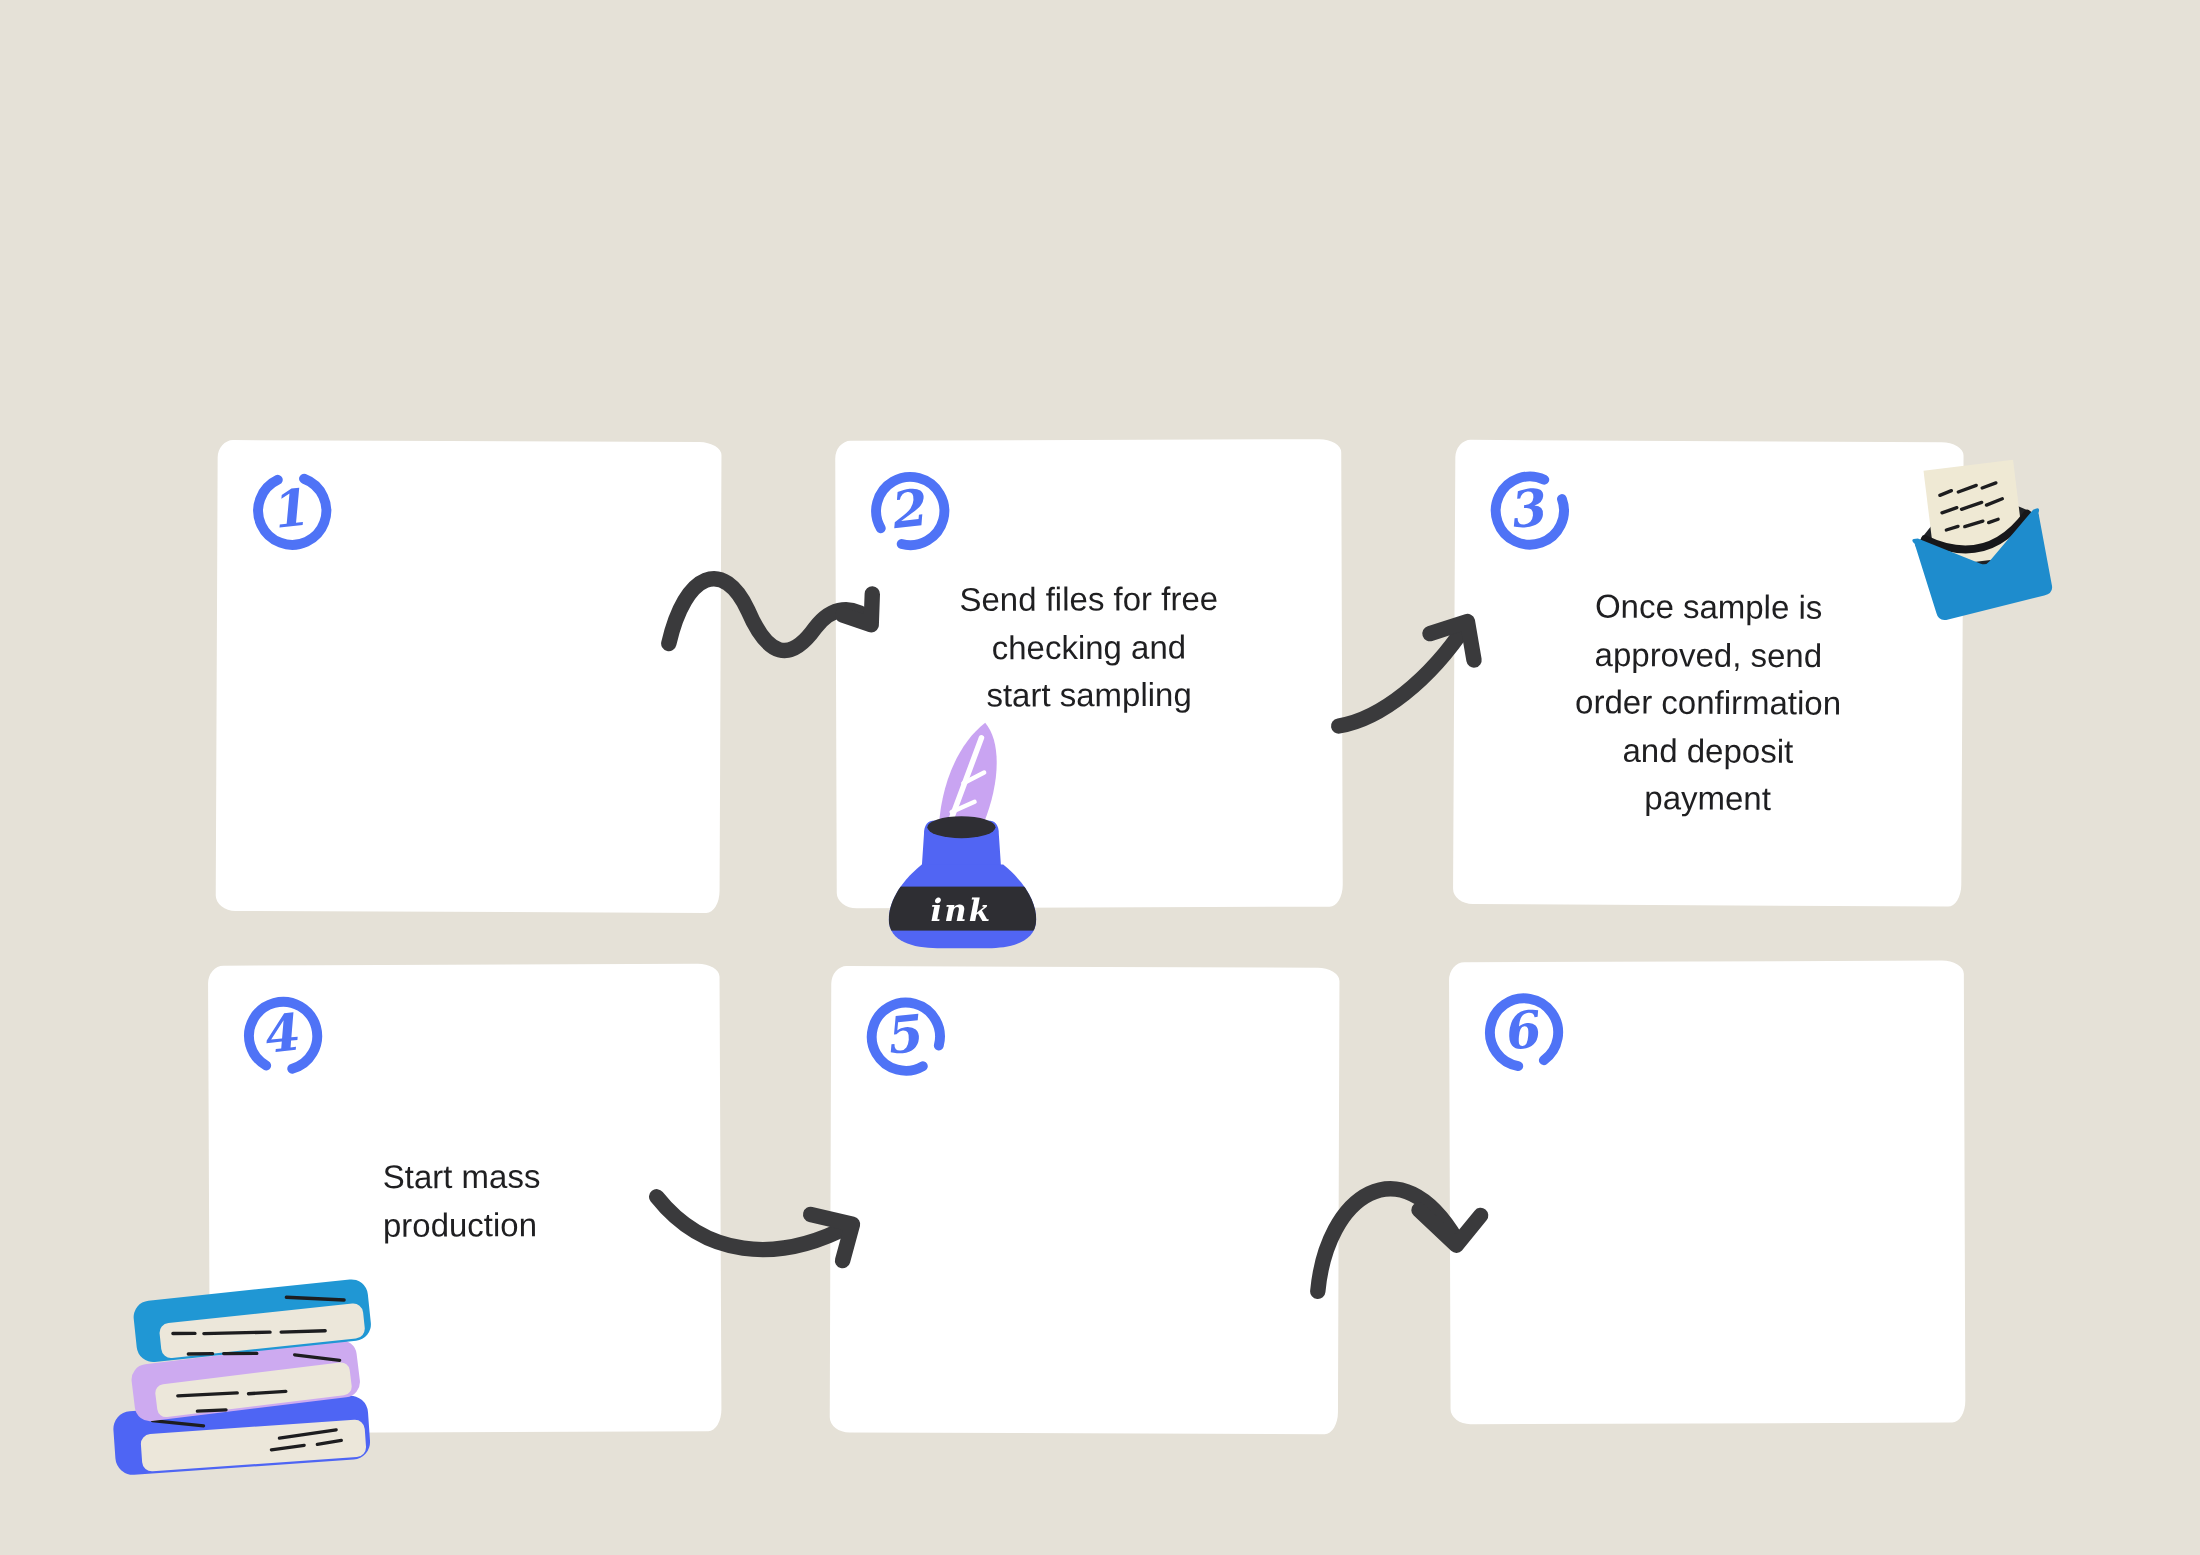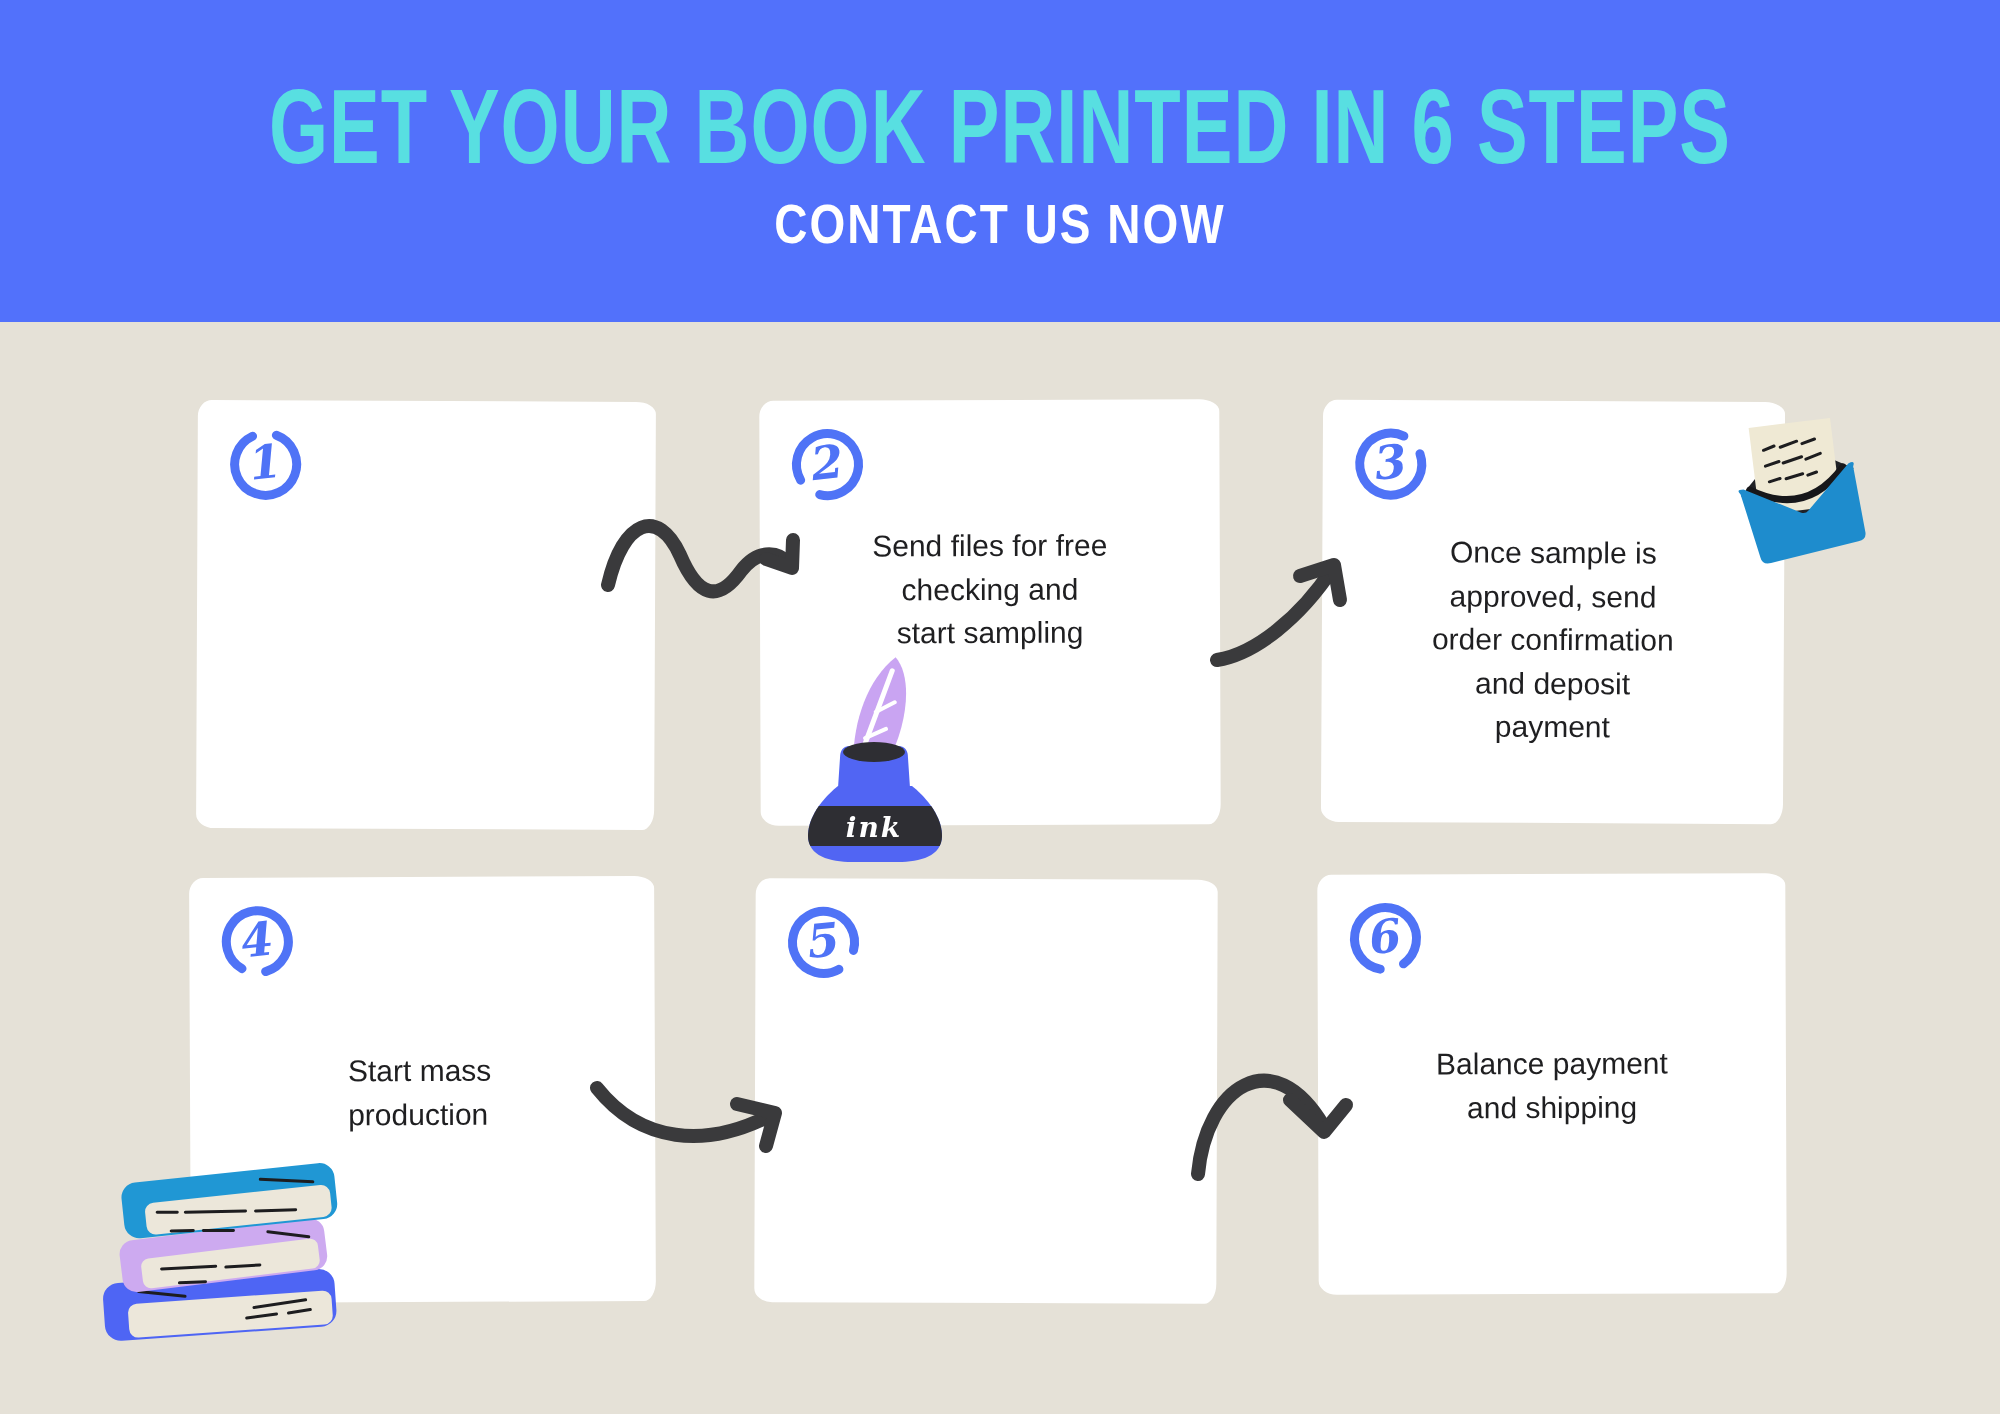--- a/index.html
+++ b/index.html
@@ -94,24 +94,20 @@
   .ink-bottle{left:752px;top:640px;width:235px;height:230px;}
   .envelope{left:1722px;top:408px;width:155px;height:170px;}
   .books{left:90px;top:1150px;width:270px;height:215px;}
   .scribble{fill:none;stroke:#1d1d1f;stroke-width:3;stroke-linecap:round;}
 </style>
 </head>
 <body>
 
 <div class="canvas">
 
-  <header class="banner">
-    <div class="title">GET YOUR BOOK PRINTED IN 6 STEPS</div>
-    <div class="subtitle">CONTACT US NOW</div>
-  </header>
 
   <section class="card card-1">
     <div class="badge">
       <svg class="ring" viewBox="0 0 80 80">
         <circle cx="40" cy="40" r="31" fill="none" stroke="var(--number-blue)" stroke-width="9" stroke-linecap="round" stroke-dasharray="170 25"></circle>
       </svg>
       <span class="num">1</span>
     </div>
   </section>
 
@@ -154,21 +150,20 @@
     </div>
   </section>
 
   <section class="card card-6">
     <div class="badge">
       <svg class="ring" viewBox="0 0 80 80">
         <circle cx="40" cy="40" r="31" fill="none" stroke="var(--number-blue)" stroke-width="9" stroke-linecap="round" stroke-dasharray="170 25"></circle>
       </svg>
       <span class="num">6</span>
     </div>
-    <p class="step-text">Balance payment and shipping</p>
   </section>
 
   <svg class="overlay arrow arrow-1" viewBox="0 0 215 115">
     <path d="M10,80 C25,15 60,2 82,50 C100,92 120,98 143,66 C158,46 178,44 193,60"></path>
     <path d="M168,54 L194,63 L195,35"></path>
   </svg>
 
   <svg class="overlay arrow arrow-2" viewBox="0 0 170 135">
     <path d="M12,122 C50,116 95,80 128,30"></path>
     <path d="M95,38 L129,27 L135,62"></path>

